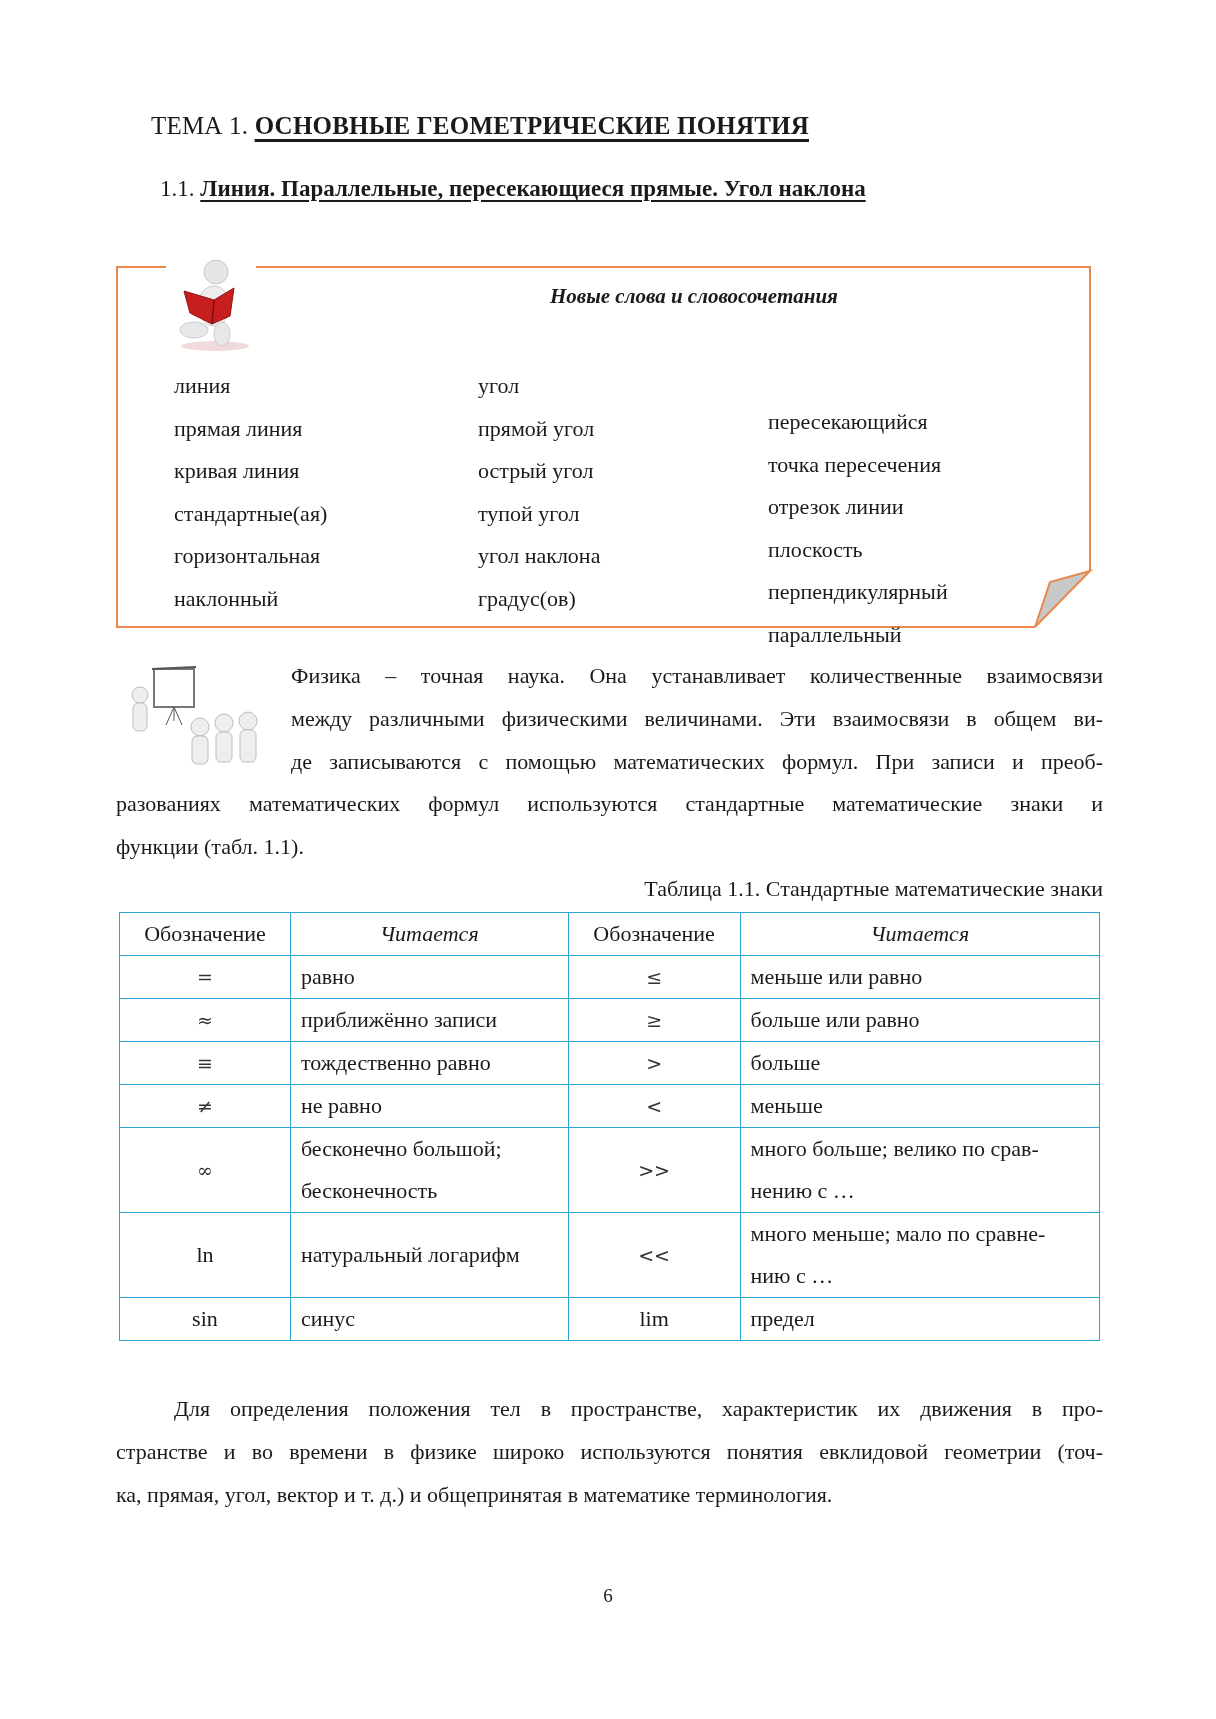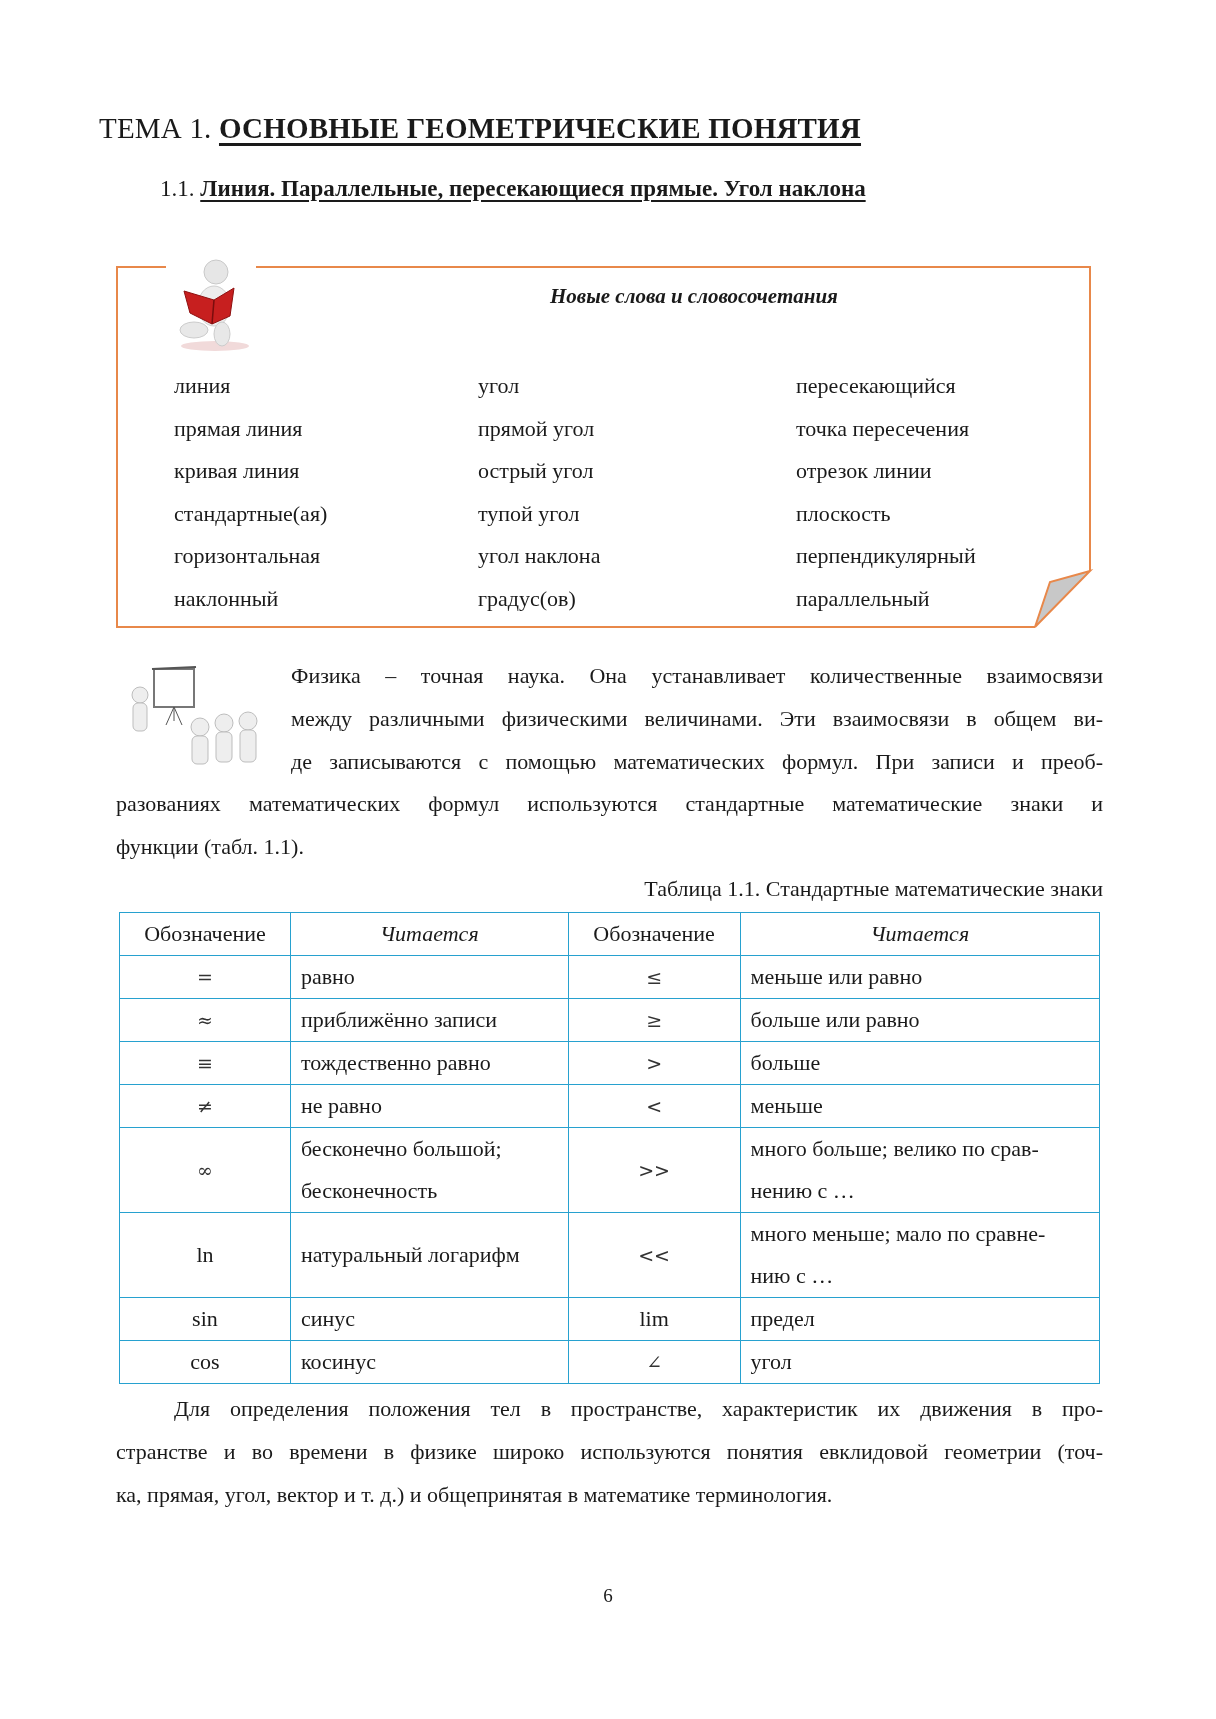--- a/index.html
+++ b/index.html
@@ -1,19 +1,19 @@
 <!DOCTYPE html>
 <html><head>
 <meta charset="utf-8">
 <style>
   html, body { margin:0; padding:0; background:#ffffff; }
   body { width:1216px; height:1719px; position:relative; overflow:hidden;
          font-family:"Liberation Serif", "DejaVu Serif", serif; color:#1a1a1a; }
   .abs { position:absolute; }
-  .title { top:112px; left:0; width:960px; text-align:center; font-size:29px; letter-spacing:0.2px; }
+  .title { top:112px; left:0; width:960px; text-align:center; font-size:25px; letter-spacing:0.2px; }
   .title .bold { font-weight:bold; text-decoration:underline; text-decoration-thickness:3px; text-underline-offset:5px; }
   .subtitle { top:176px; left:160px; font-size:23px; }
   .subtitle .bold { font-weight:bold; text-decoration:underline; text-decoration-thickness:2px; text-underline-offset:4px; }
 
   
   .vocab-frame { top:266px; left:116px; width:976px; height:362px; }
   .vocab-frame svg { position:absolute; left:0; top:0; }
   .reader-icon { top:258px; left:170px; width:90px; height:95px; }
   .vocab-heading { top:284px; left:550px; font-size:21px; font-weight:bold; font-style:italic; }
   .vocab-col { position:absolute; top:365px; font-size:22px; line-height:42.5px; }
@@ -76,21 +76,21 @@
   <div>наклонный</div>
 </div>
 <div class="vocab-col" style="left:478px;">
   <div>угол</div>
   <div>прямой угол</div>
   <div>острый угол</div>
   <div>тупой угол</div>
   <div>угол наклона</div>
   <div>градус(ов)</div>
 </div>
-<div class="vocab-col" style="left:796px;">
+<div class="vocab-col" style="left:768px;margin-top:36px;">
   <div>пересекающийся</div>
   <div>точка пересечения</div>
   <div>отрезок линии</div>
   <div>плоскость</div>
   <div>перпендикулярный</div>
   <div>параллельный</div>
 </div>
 
 <div class="abs class-icon">
   <svg width="164" height="104" viewBox="0 0 164 104">
@@ -182,26 +182,20 @@
           <div>много меньше; мало по сравне-</div>
           <div>нию с …</div>
         </td>
   </tr>
   <tr>
     <td class="c">sin</td>
     <td class="l">синус</td>
     <td class="c">lim</td>
     <td class="l">предел</td>
   </tr>
-  <tr>
-    <td class="c">cos</td>
-    <td class="l">косинус</td>
-    <td class="c sym">∠</td>
-    <td class="l">угол</td>
-  </tr>
 </tbody>
   </table>
 
 <div class="para" style="top:1388px; left:116px; width:987px;">
   <span class="line" style="text-indent:58px;">Для определения положения тел в пространстве, характеристик их движения в про-</span>
   <span class="line">странстве и во времени в физике широко используются понятия евклидовой геометрии (точ-</span>
   <span class="line last">ка, прямая, угол, вектор и т. д.) и общепринятая в математике терминология.</span>
 </div>
 
 <div class="abs page-num">6</div>

